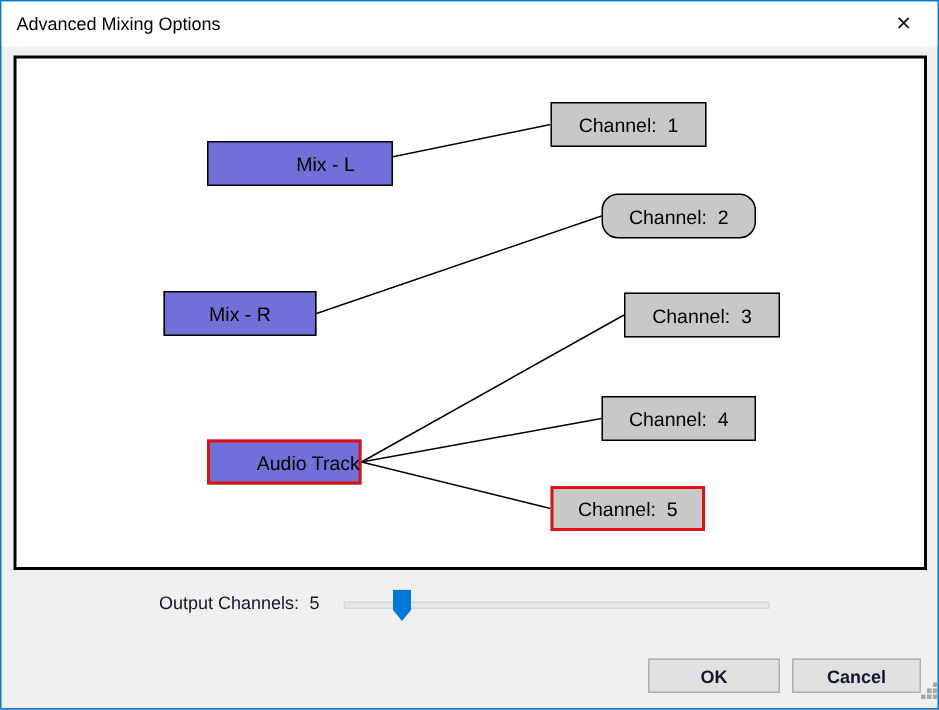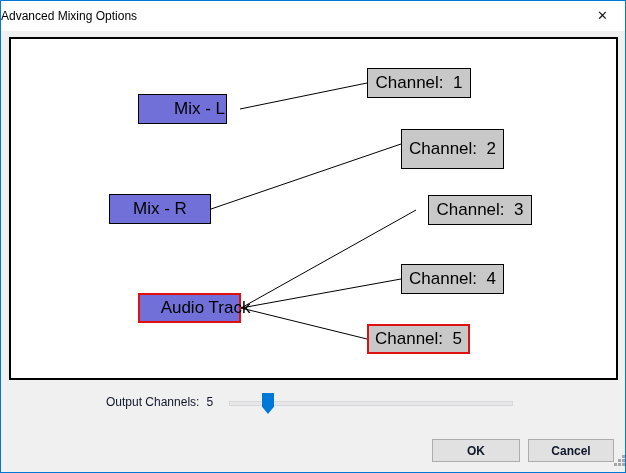--- a/index.html
+++ b/index.html
@@ -14,20 +14,21 @@
     overflow: hidden;
   }
 
   
   .titlebar {
     position: absolute; left: 0; top: 0; right: 0; height: 30px;
     background: #ffffff;
     display: flex; align-items: center;
   }
   .titlebar-title {
+    padding-left: 10px;
     font-size: 12px; color: #000000; text-align: right;
   }
   .close-btn {
     position: absolute; right: 0; top: 0;
     width: 45px; height: 29px;
     display: flex; align-items: center; justify-content: center;
     font-size: 13px; color: #1a1a1a;
     cursor: default;
   }
 
@@ -36,34 +37,34 @@
     position: absolute; left: 8px; top: 36px;
     width: 609px; height: 343px;
     background: #ffffff;
     border: 2px solid #000000;
   }
   .wires { position: absolute; left: 0; top: 0; width: 605px; height: 339px; }
 
   .node {
     position: absolute;
     display: flex; align-items: center; justify-content: center;
-    font-size: 17px; color: #000000;
+    font-size: 13px; color: #000000;
     border: 1px solid #000000;
   }
   .node span { white-space: pre; }
   .node.track   { background: #7070d8; }
   .node.channel { background: #c8c8c8; }
   .node.selected { border: 2px solid #e01010; }
 
-  .node-mix-l   { left: 127px; top:  55px; width: 89px; height: 30px; padding-left: 34px; }
+  .node-mix-l   { left: 127px; top:  55px; width: 124px; height: 30px; padding-left: 34px; }
   .node-mix-r   { left:  98px; top: 155px; width: 102px; height: 30px; }
   .node-audio   { left: 127px; top: 254px; width: 103px; height: 30px; padding-left: 32px; }
   .node-ch1     { left: 356px; top:  29px; width: 104px; height: 30px; }
-  .node-ch2     { left: 390px; top:  90px; width: 103px; height: 40px; }
-  .node-ch3     { left: 405px; top: 156px; width: 104px; height: 30px; margin-left: 12px; }
+  .node-ch2     { left: 390px; top:  90px; width: 103px; height: 30px; border-radius: 11px; }
+  .node-ch3     { left: 405px; top: 156px; width: 104px; height: 30px; }
   .node-ch4     { left: 390px; top: 225px; width: 103px; height: 30px; }
   .node-ch5     { left: 356px; top: 285px; width: 103px; height: 30px; }
 
   
   .slider-row {
     position: absolute; left: 105px; top: 394px;
     display: flex; align-items: center;
     font-size: 12px; color: #0f172a;
   }
   .slider-value { margin-left: 7px; }

